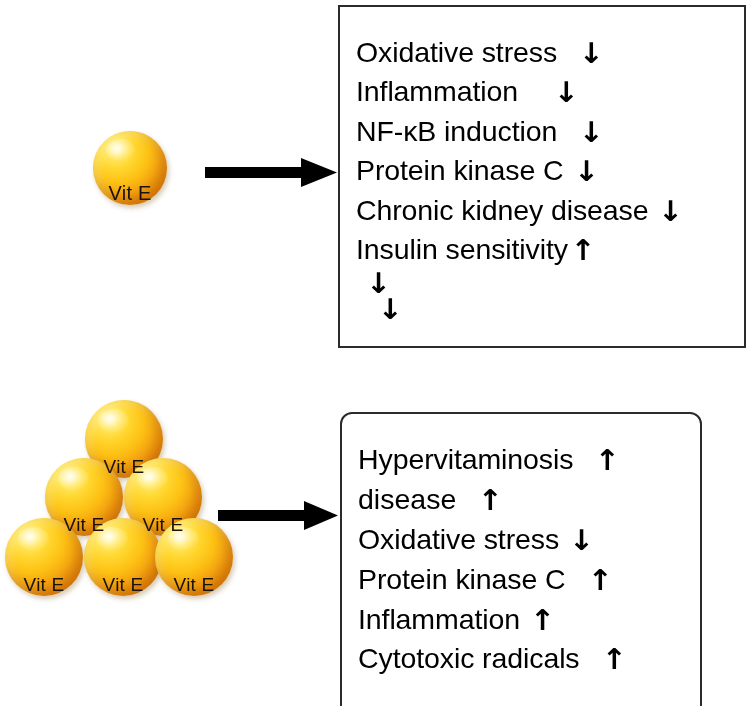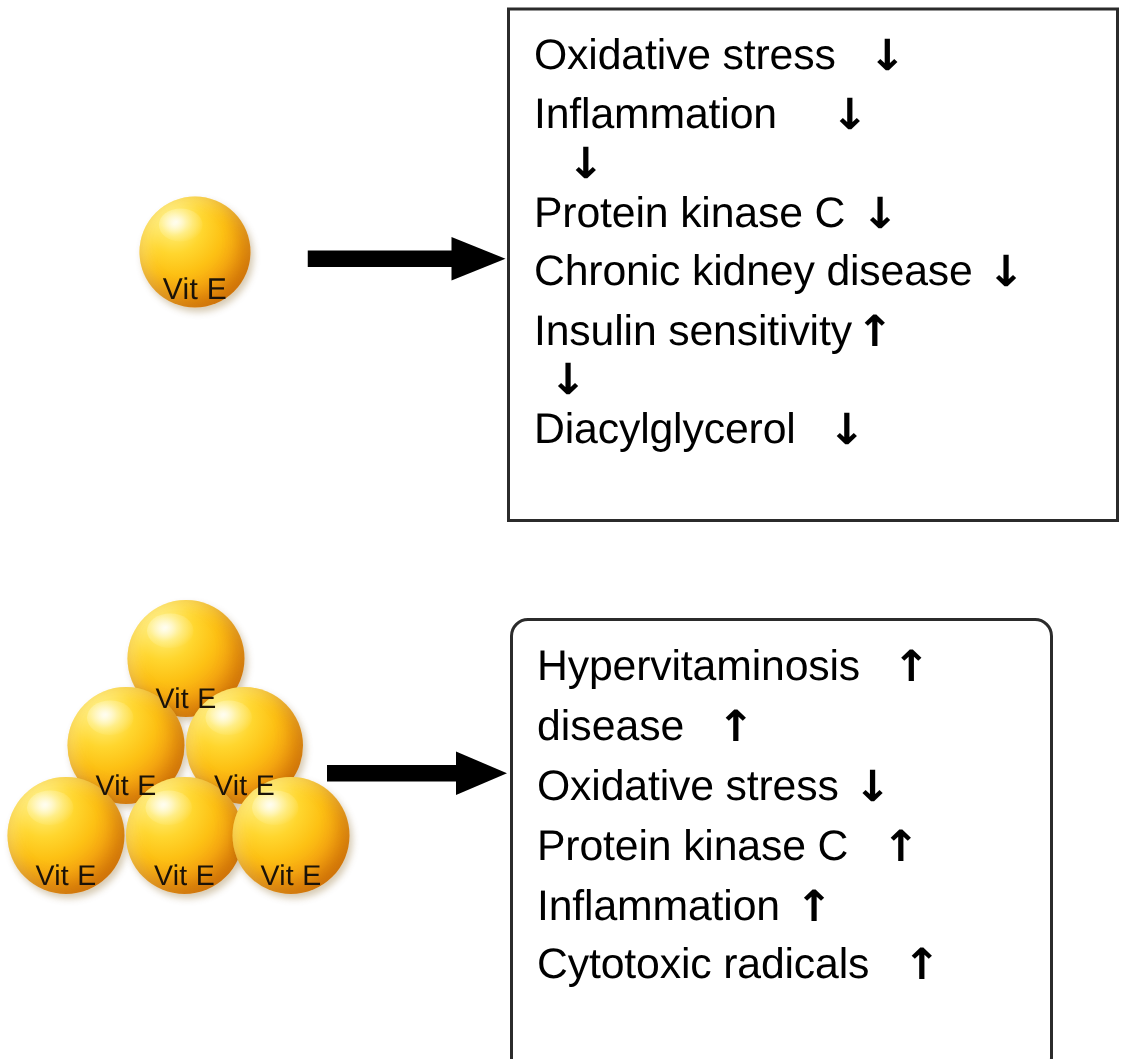--- a/index.html
+++ b/index.html
@@ -32,21 +32,21 @@
   #box-high {
     left: 340px;
     top: 412px;
     width: 362px;
     height: 305px;
     border-radius: 12px;
   }
   .outcome-list {
     list-style: none;
     margin: 0;
-    padding: 11px 0 0 16px;
+    padding: 26px 0 0 16px;
   }
   .outcome-item {
     display: flex;
     align-items: baseline;
     font-size: 28.5px;
     line-height: 1.385;
     white-space: pre;
     letter-spacing: -0.1px;
   }
   #box-high .outcome-item {
@@ -156,20 +156,21 @@
       <span class="outcome-label">Oxidative stress</span>
       <span class="trend-arrow gap-2">↓</span>
     </li>
 
     <li class="outcome-item">
       <span class="outcome-label">Inflammation</span>
       <span class="trend-arrow gap-3">↓</span>
     </li>
 
     <li class="outcome-item">
+      <span class="outcome-label">NF-κB induction</span>
       <span class="trend-arrow gap-2">↓</span>
     </li>
 
     <li class="outcome-item">
       <span class="outcome-label">Protein kinase C</span>
       <span class="trend-arrow gap-1">↓</span>
     </li>
 
     <li class="outcome-item">
       <span class="outcome-label">Chronic kidney disease</span>
@@ -179,21 +180,20 @@
     <li class="outcome-item">
       <span class="outcome-label">Insulin sensitivity</span>
       <span class="trend-arrow gap-0">↑</span>
     </li>
 
     <li class="outcome-item">
       <span class="trend-arrow gap-1">↓</span>
     </li>
 
     <li class="outcome-item">
-      <span class="outcome-label">Diacylglycerol</span>
       <span class="trend-arrow gap-2">↓</span>
     </li>
 
   </ul>
 </div>
 
 <div class="sphere-cluster">
 
   <div class="vit-sphere cluster-sphere" style="left:85px; top:2px;">
     <span class="vit-label">Vit E</span>

